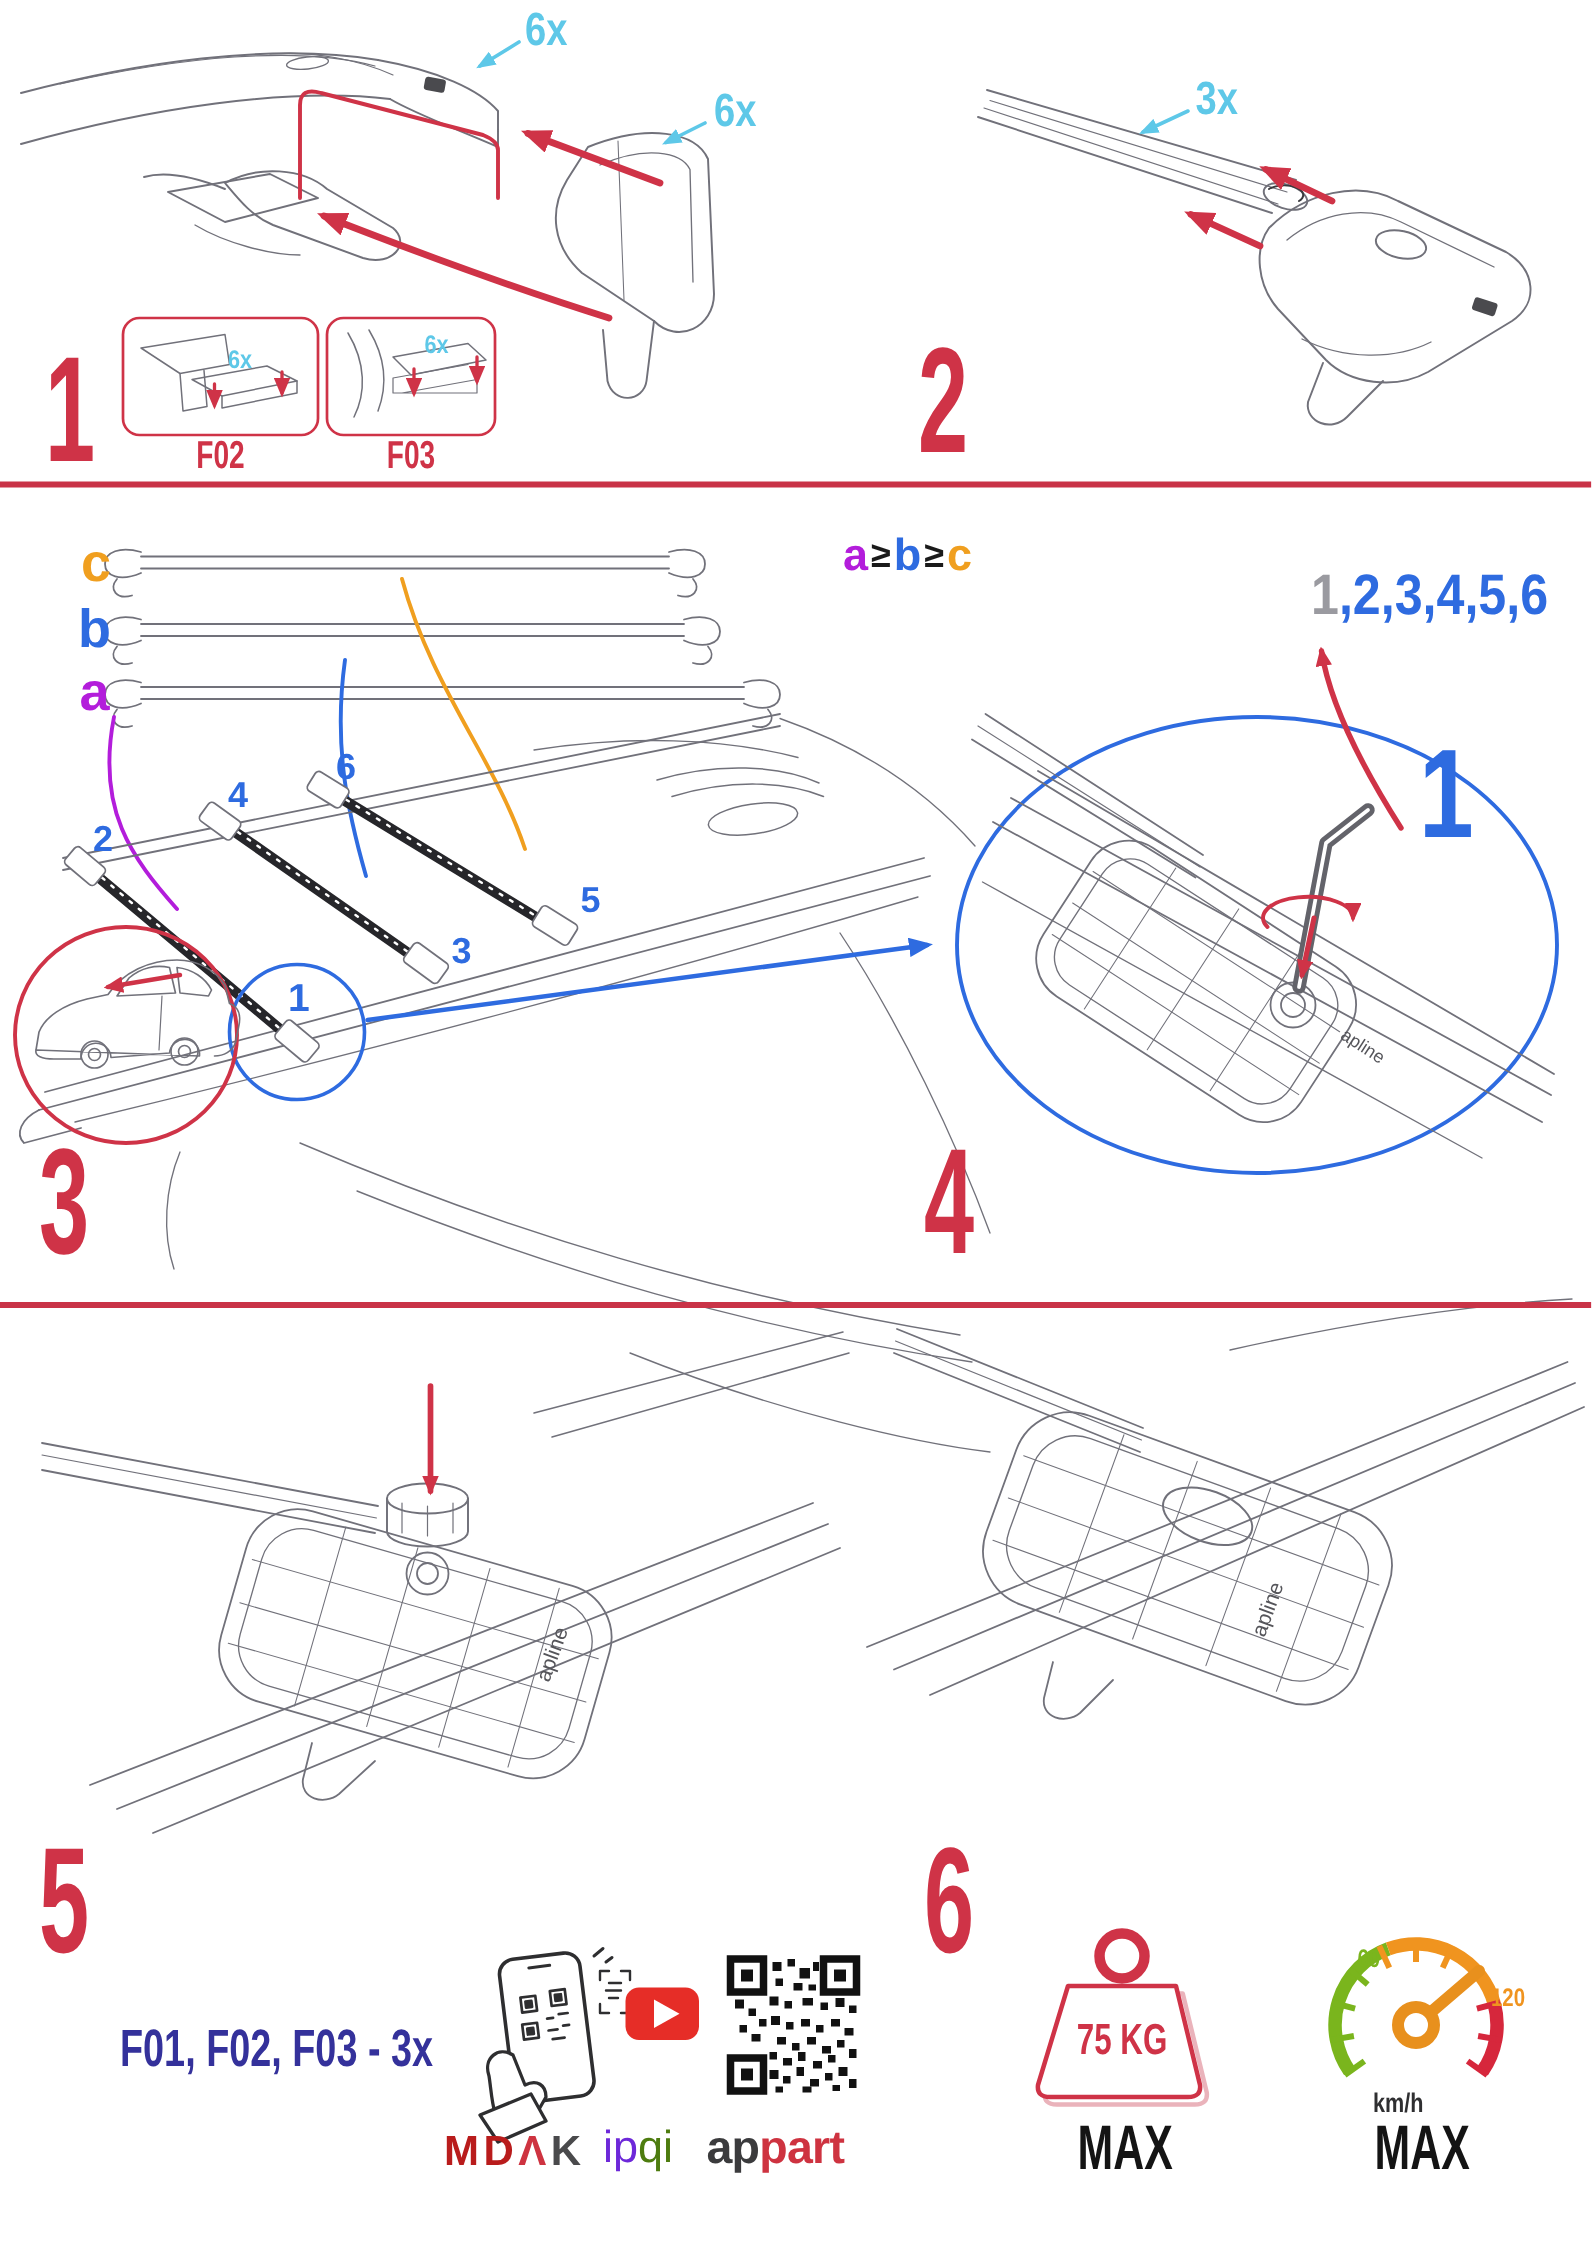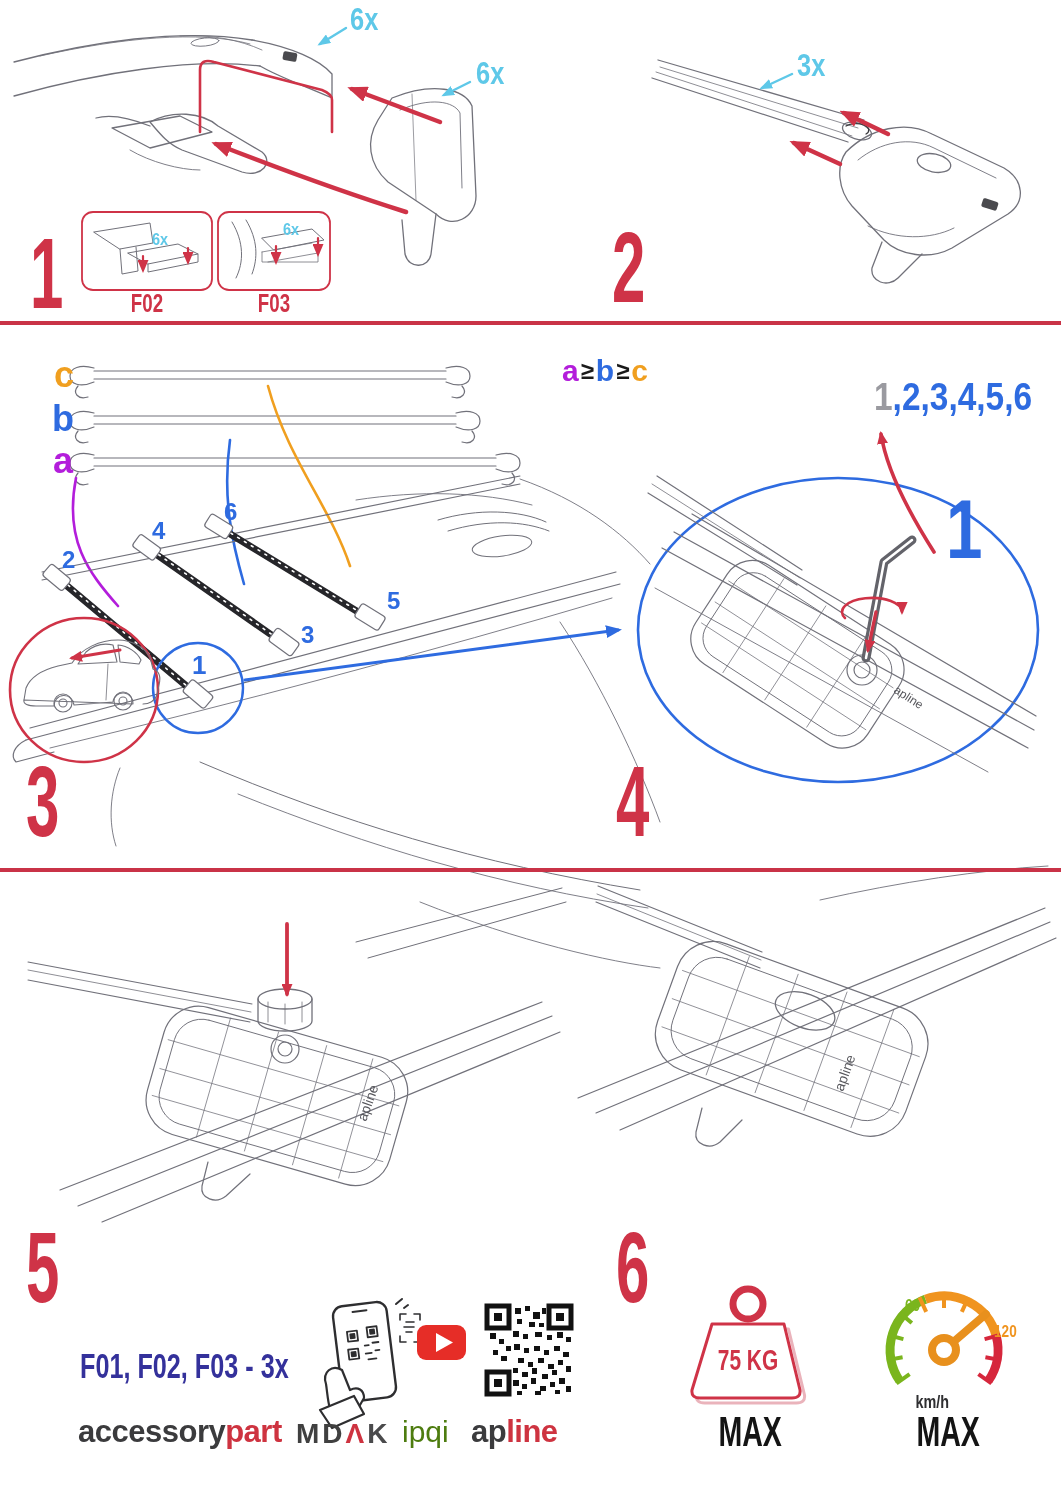--- a/index.html
+++ b/index.html
@@ -19,21 +19,21 @@
   .rule .ge{color:#1a1a1a;font-size:24px}
   .c-purple{color:#b31ddb}.c-blue{color:#2e6be0}.c-orange{color:#f09f1f}.c-gray{color:#9a9aa0}
   .seq{font:700 38px "Liberation Sans",sans-serif;transform:scaleX(.88);transform-origin:left top}
   .bigone{color:#2e6be0;font:700 84px "Liberation Sans",sans-serif;line-height:.8;
           transform:scaleX(.78);transform-origin:left top}
   .navy{color:#34319b;font:700 35px "Liberation Sans",sans-serif;transform:scaleX(.72);transform-origin:left top}
   .logo{font:700 31px "Liberation Sans",sans-serif;letter-spacing:-.5px}
   .logo .d{color:#3b3b3d}.logo .r{color:#ce3340}
   .mdak{font:700 28px "Liberation Sans",sans-serif;letter-spacing:3px}
   .ipqi{font:400 30px "Liberation Sans",sans-serif;letter-spacing:0px}
-  .ipqi .g{color:#4d7c0f}.ipqi .r{color:#4d7c0f}
+  .ipqi .g{color:#6d28d9}.ipqi .r{color:#4d7c0f}
   .maxlbl{color:#141414;font:700 42px "Liberation Sans",sans-serif;transform:scaleX(.68);transform-origin:center top;text-align:center}
   .kg{color:#cf3347;font:700 29px "Liberation Sans",sans-serif;transform:scaleX(.72);transform-origin:center top;text-align:center}
   .spd{font:700 17px "Liberation Sans",sans-serif;transform:scaleX(.8);transform-origin:left top}
   .kmh{color:#2f2f31;font:700 18px "Liberation Sans",sans-serif;transform:scaleX(.8);transform-origin:center top}
   .divider{position:absolute;left:0;width:1061px;height:4px;background:#c93347}
 </style>
 </head>
 <body>
 
 <div class="page">
@@ -436,31 +436,28 @@
   <div class="t posnum" style="left:301px;top:621px">3</div>
   <div class="t posnum" style="left:387px;top:587px">5</div>
 
   <div class="t seq" style="left:874px;top:376px">
     <span class="c-gray">1</span><span class="c-blue">,2,3,4,5,6</span>
   </div>
   <div class="t bigone" style="left:946px;top:496px">1</div>
 
   <div class="t navy" style="left:80px;top:1346px">F01, F02, F03 - 3x</div>
 
-  <div class="t logo" style="left:78px;top:1414px">
-    <span class="d">accessory</span><span class="r">part</span>
-  </div>
   <div class="t mdak" style="left:296px;top:1418px">
-    <span class="d" style="color:#404040">MD</span><span class="r" style="color:#ce3340">Λ</span><span class="d" style="color:#4a4a4c">K</span>
+    <span class="d" style="color:#b91c1c">MD</span><span class="r" style="color:#ce3340">Λ</span><span class="d" style="color:#4a4a4c">K</span>
   </div>
   <div class="t ipqi" style="left:402px;top:1415px">
     <span class="g">ip</span><span class="r">qi</span>
   </div>
   <div class="t logo" style="left:471px;top:1414px">
-    <span class="d">ap</span><span class="r">line</span>
+    <span class="d">ap</span><span class="r">part</span>
   </div>
 
   <div class="t kg" style="left:700px;top:1344px;width:96px">75 KG</div>
   <div class="t maxlbl" style="left:704px;top:1408px;width:90px">MAX</div>
 
   <div class="t spd" style="left:905px;top:1296px;color:#7ab51d">60</div>
   <div class="t spd" style="left:994px;top:1322px;color:#f0941f">120</div>
   <div class="t kmh" style="left:908px;top:1392px;width:74px">km/h</div>
   <div class="t maxlbl" style="left:902px;top:1408px;width:90px">MAX</div>
 

